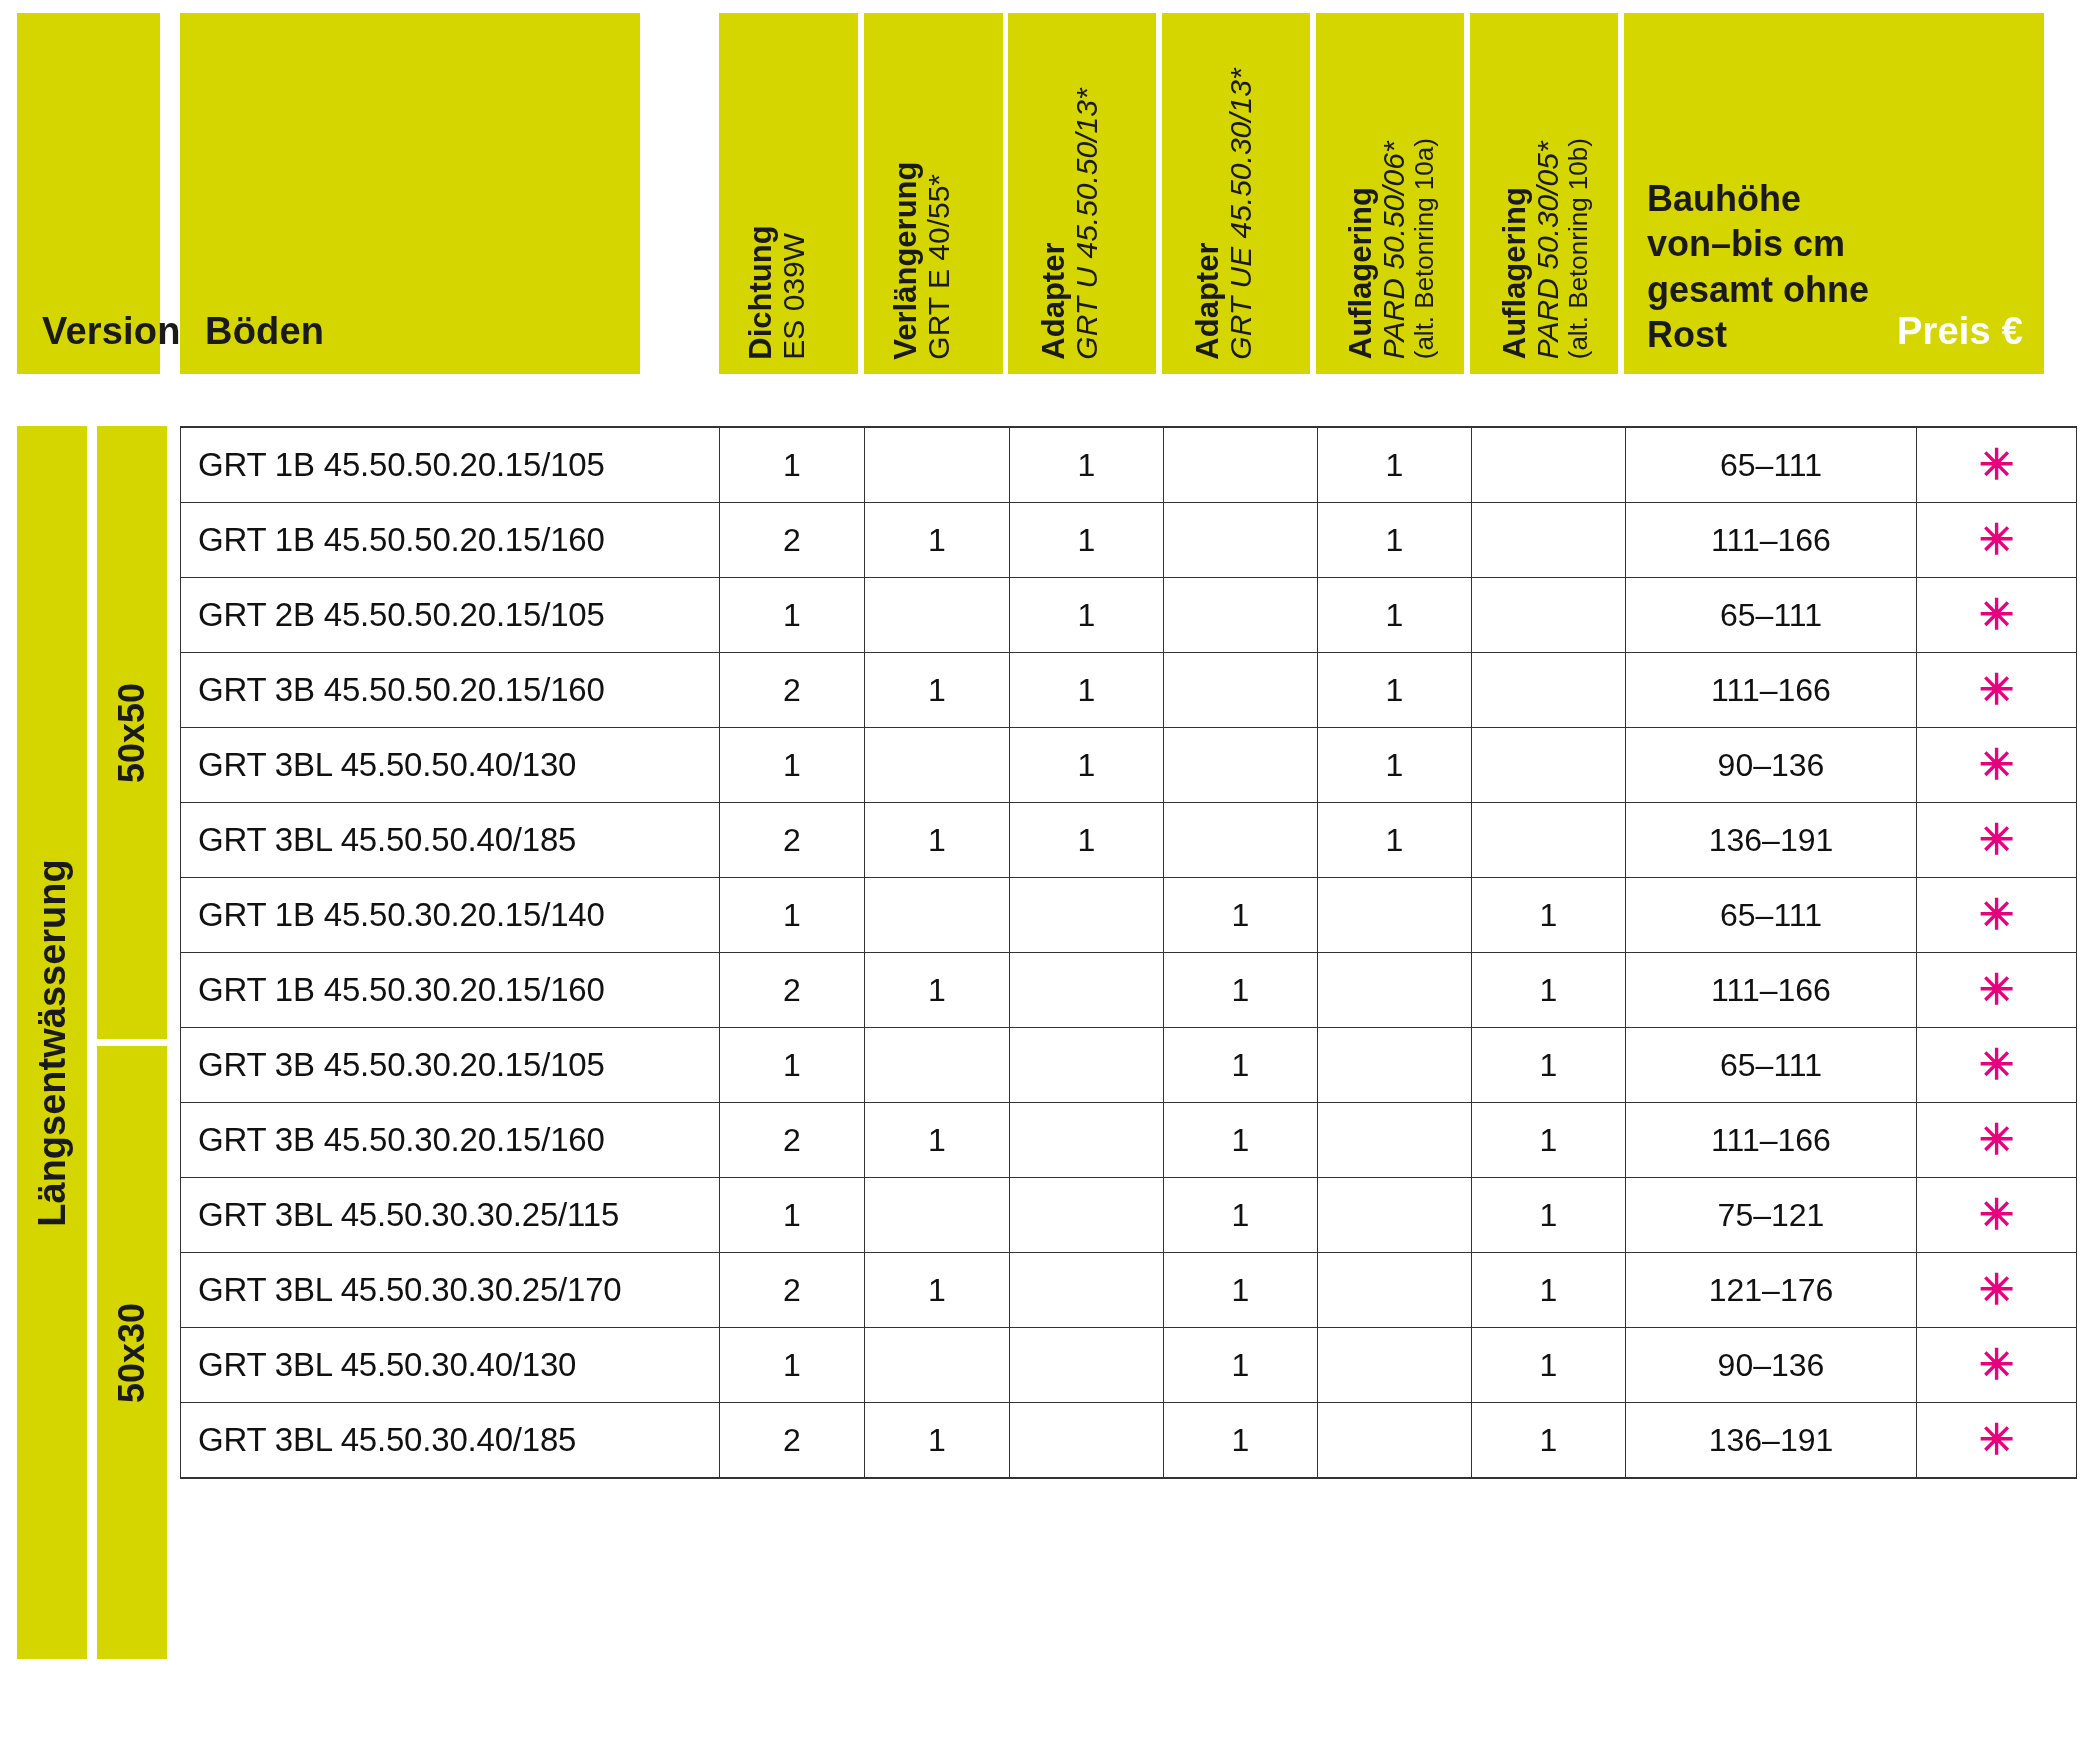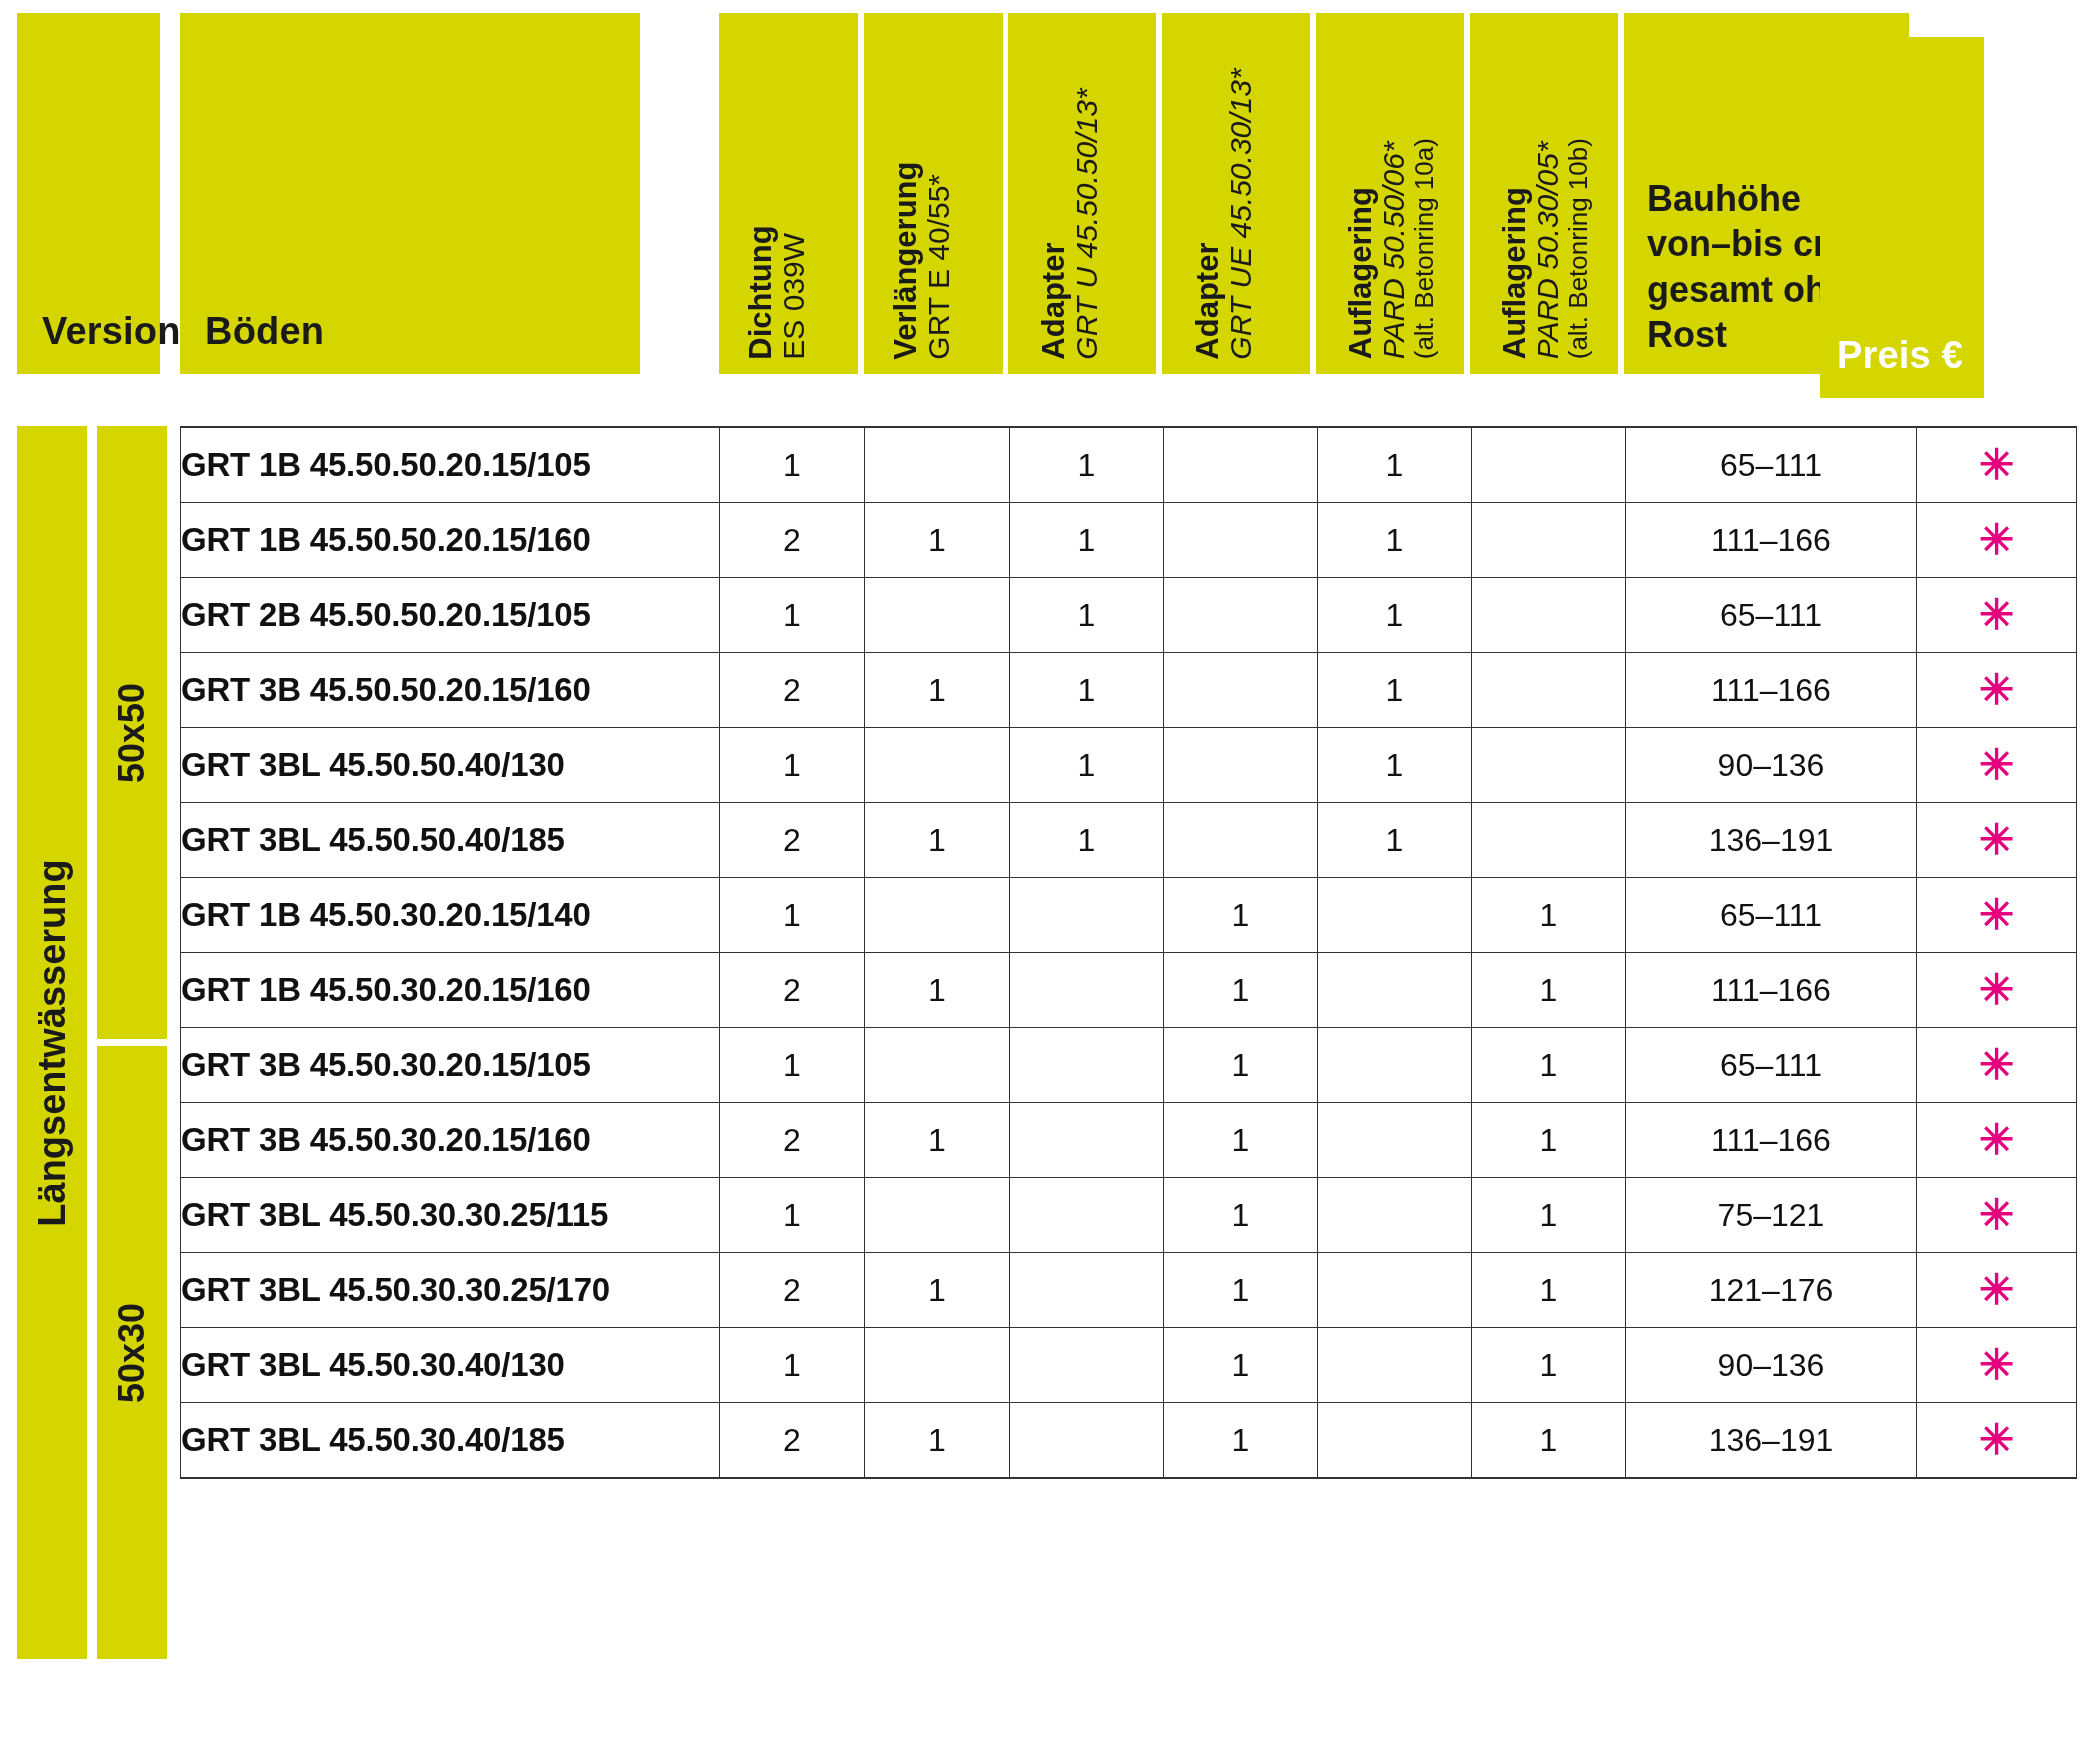--- a/index.html
+++ b/index.html
@@ -42,21 +42,21 @@
   .ycol{position:absolute;background:var(--yellow);}
   .ycol .vtxt{position:absolute;left:50%;top:50%;
               transform:translate(-50%,-50%) rotate(-90deg);
               white-space:nowrap;font-weight:700;color:var(--ink);}
 
   table.grid{position:absolute;left:180px;top:0;border-collapse:collapse;
              table-layout:fixed;}
   table.grid td{border:1px solid var(--line);height:74px;padding:0;
                 text-align:center;vertical-align:middle;
                 font-size:32px;color:#111;font-weight:400;}
-  table.grid td.name{text-align:left;font-weight:700;
+  table.grid td.name{text-align:left;padding-left:17px;font-weight:400;
                      font-size:33px;letter-spacing:-0.2px;}
   table.grid td.star{color:var(--pink);font-size:42px;font-weight:700;
                      line-height:1;}
   table.grid tr.thick td{border-top-width:2.9px;}
   table.grid tr.thickb td{border-bottom-width:2.9px;margin-top:16px;}
 </style>
 </head>
 <body>
 
 <div id="sheet">
@@ -129,21 +129,21 @@
 
     <div class="hcell" style="left:1624px;width:285px;">
       <div class="bauh">
         <div>Bauhöhe</div>
         <div>von–bis cm</div>
         <div>gesamt ohne</div>
         <div>Rost</div>
       </div>
     </div>
 
-    <div class="hcell" style="left:1820px;width:164px;margin-top:24px;">
+    <div class="hcell" style="left:1880px;width:164px;">
       <div class="lbl white" style="left:auto;right:21px;">Preis €</div>
     </div>
   </div>
 
   <div class="body">
 
     <div class="ycol" style="left:17px;top:0;width:70px;height:1233px;">
       <div class="vtxt" style="font-size:38px;">Längsentwässerung</div>
     </div>
 

